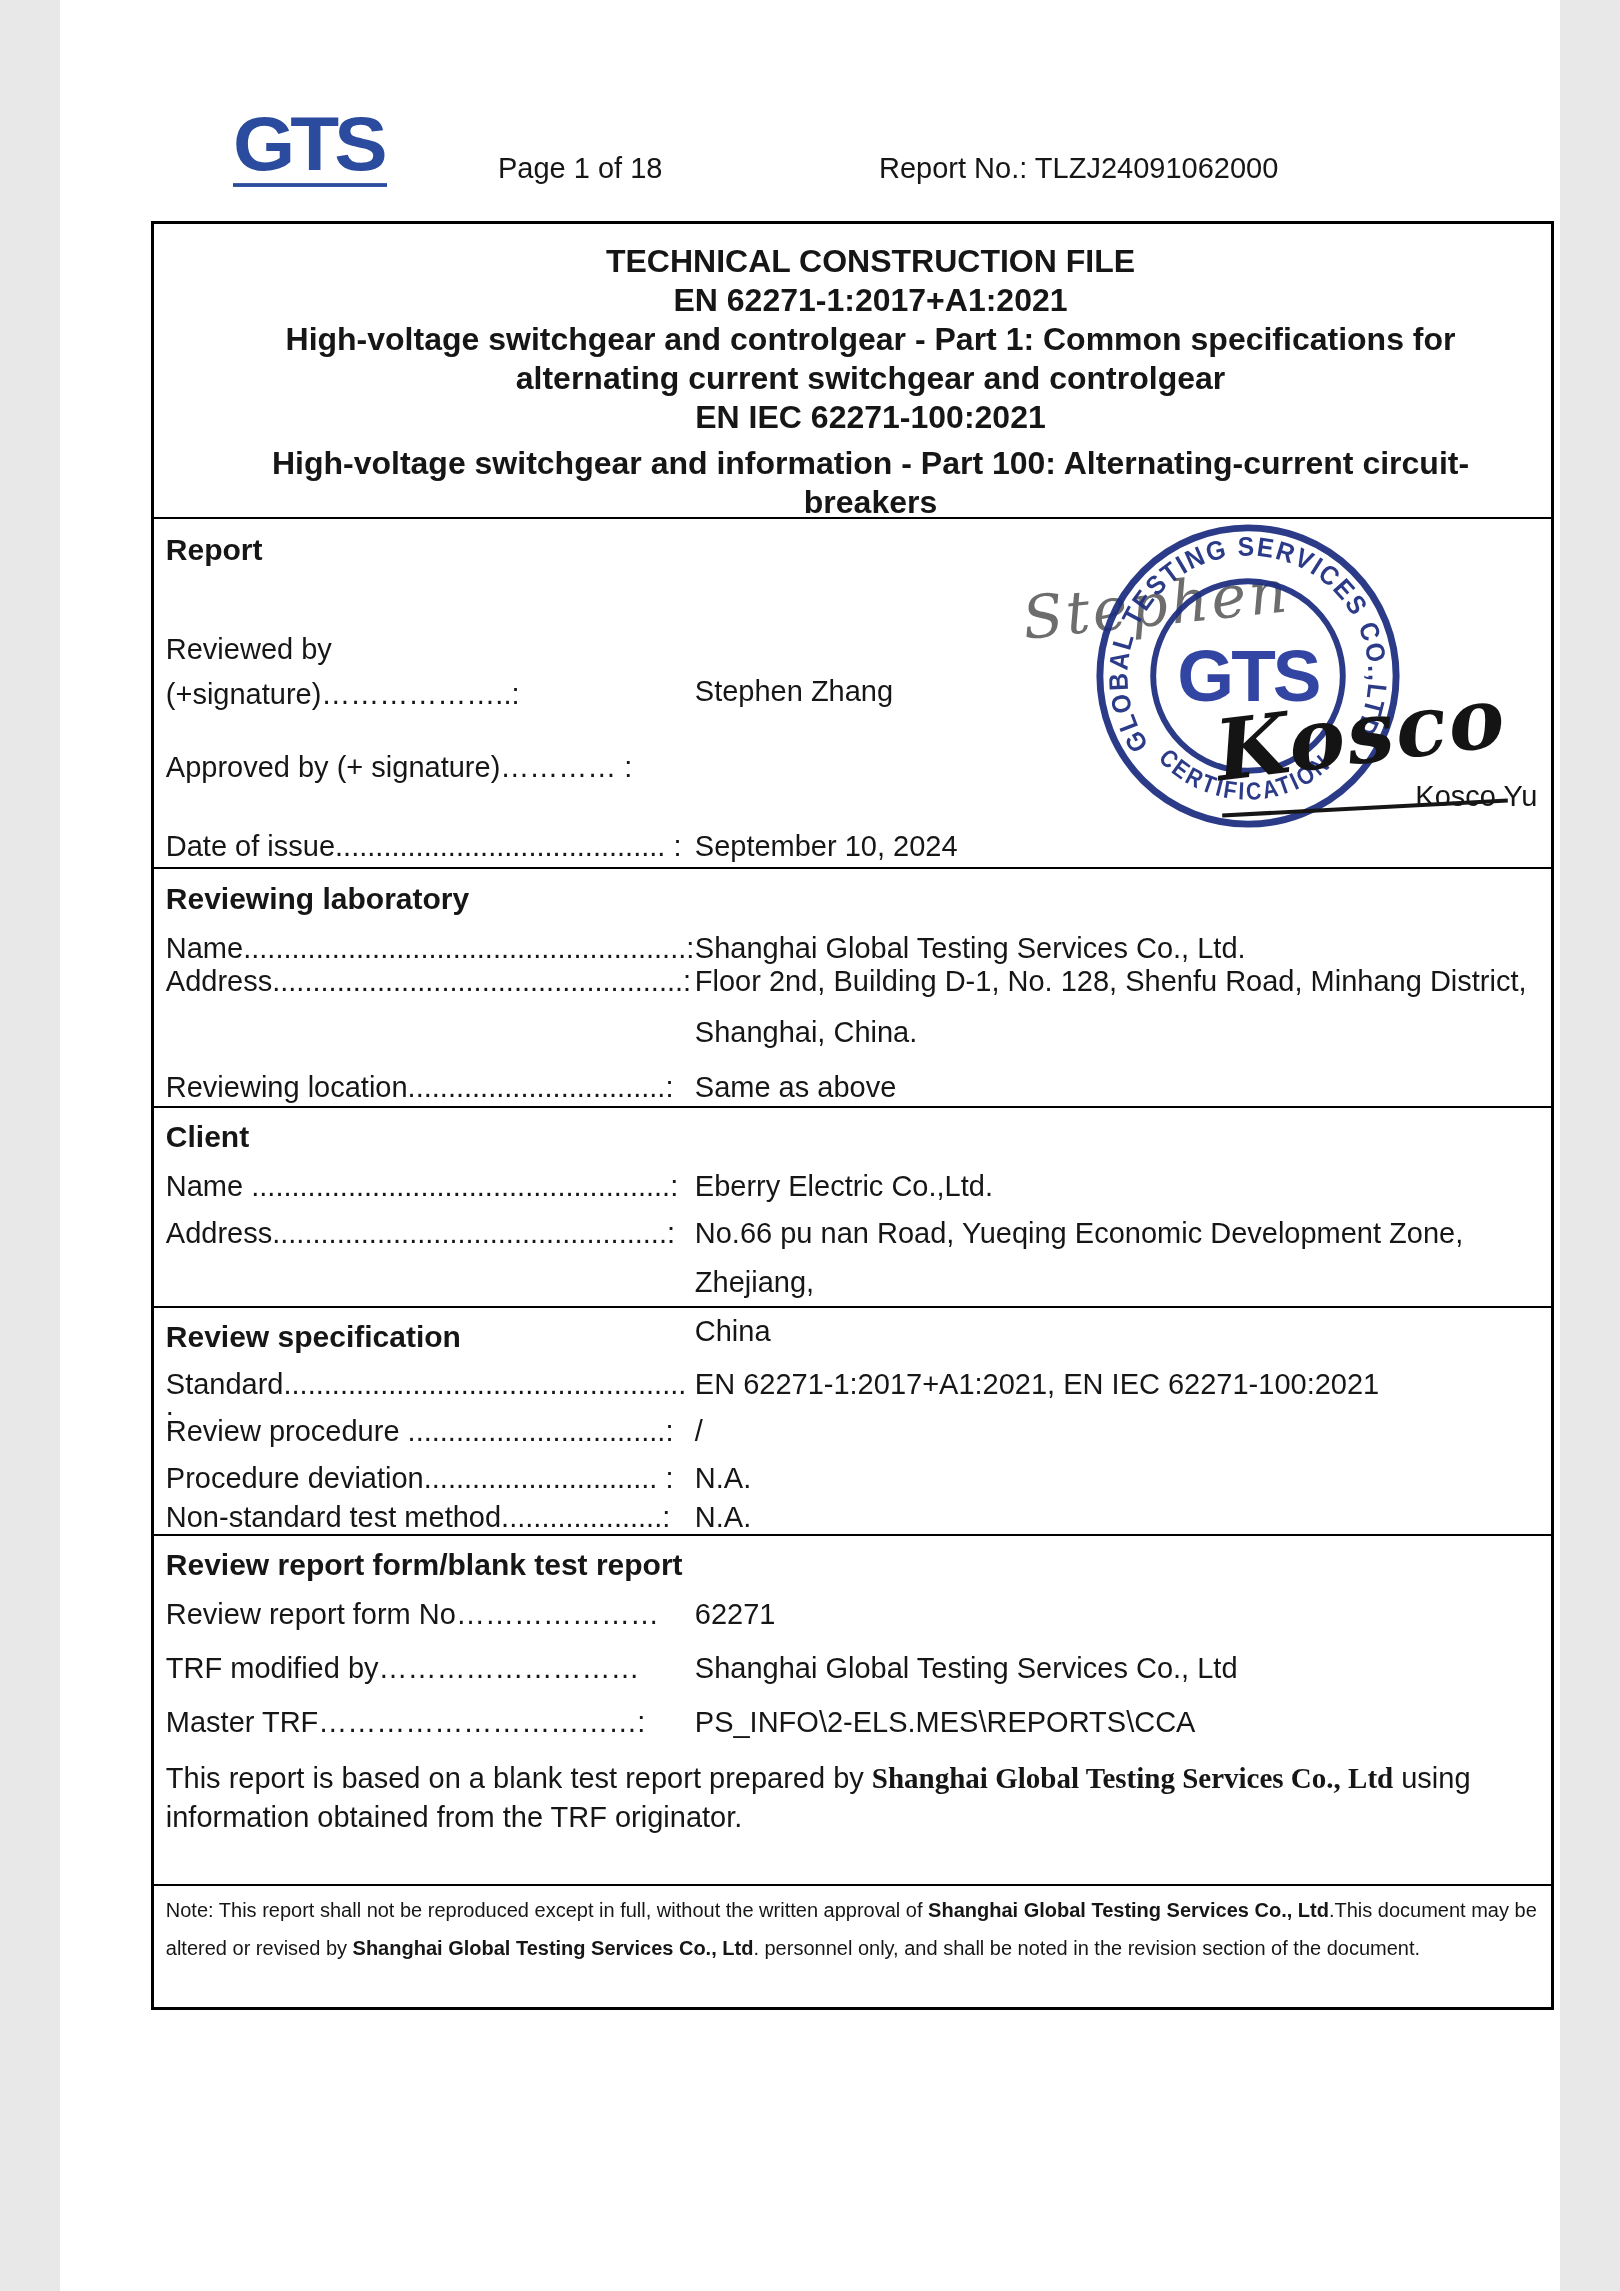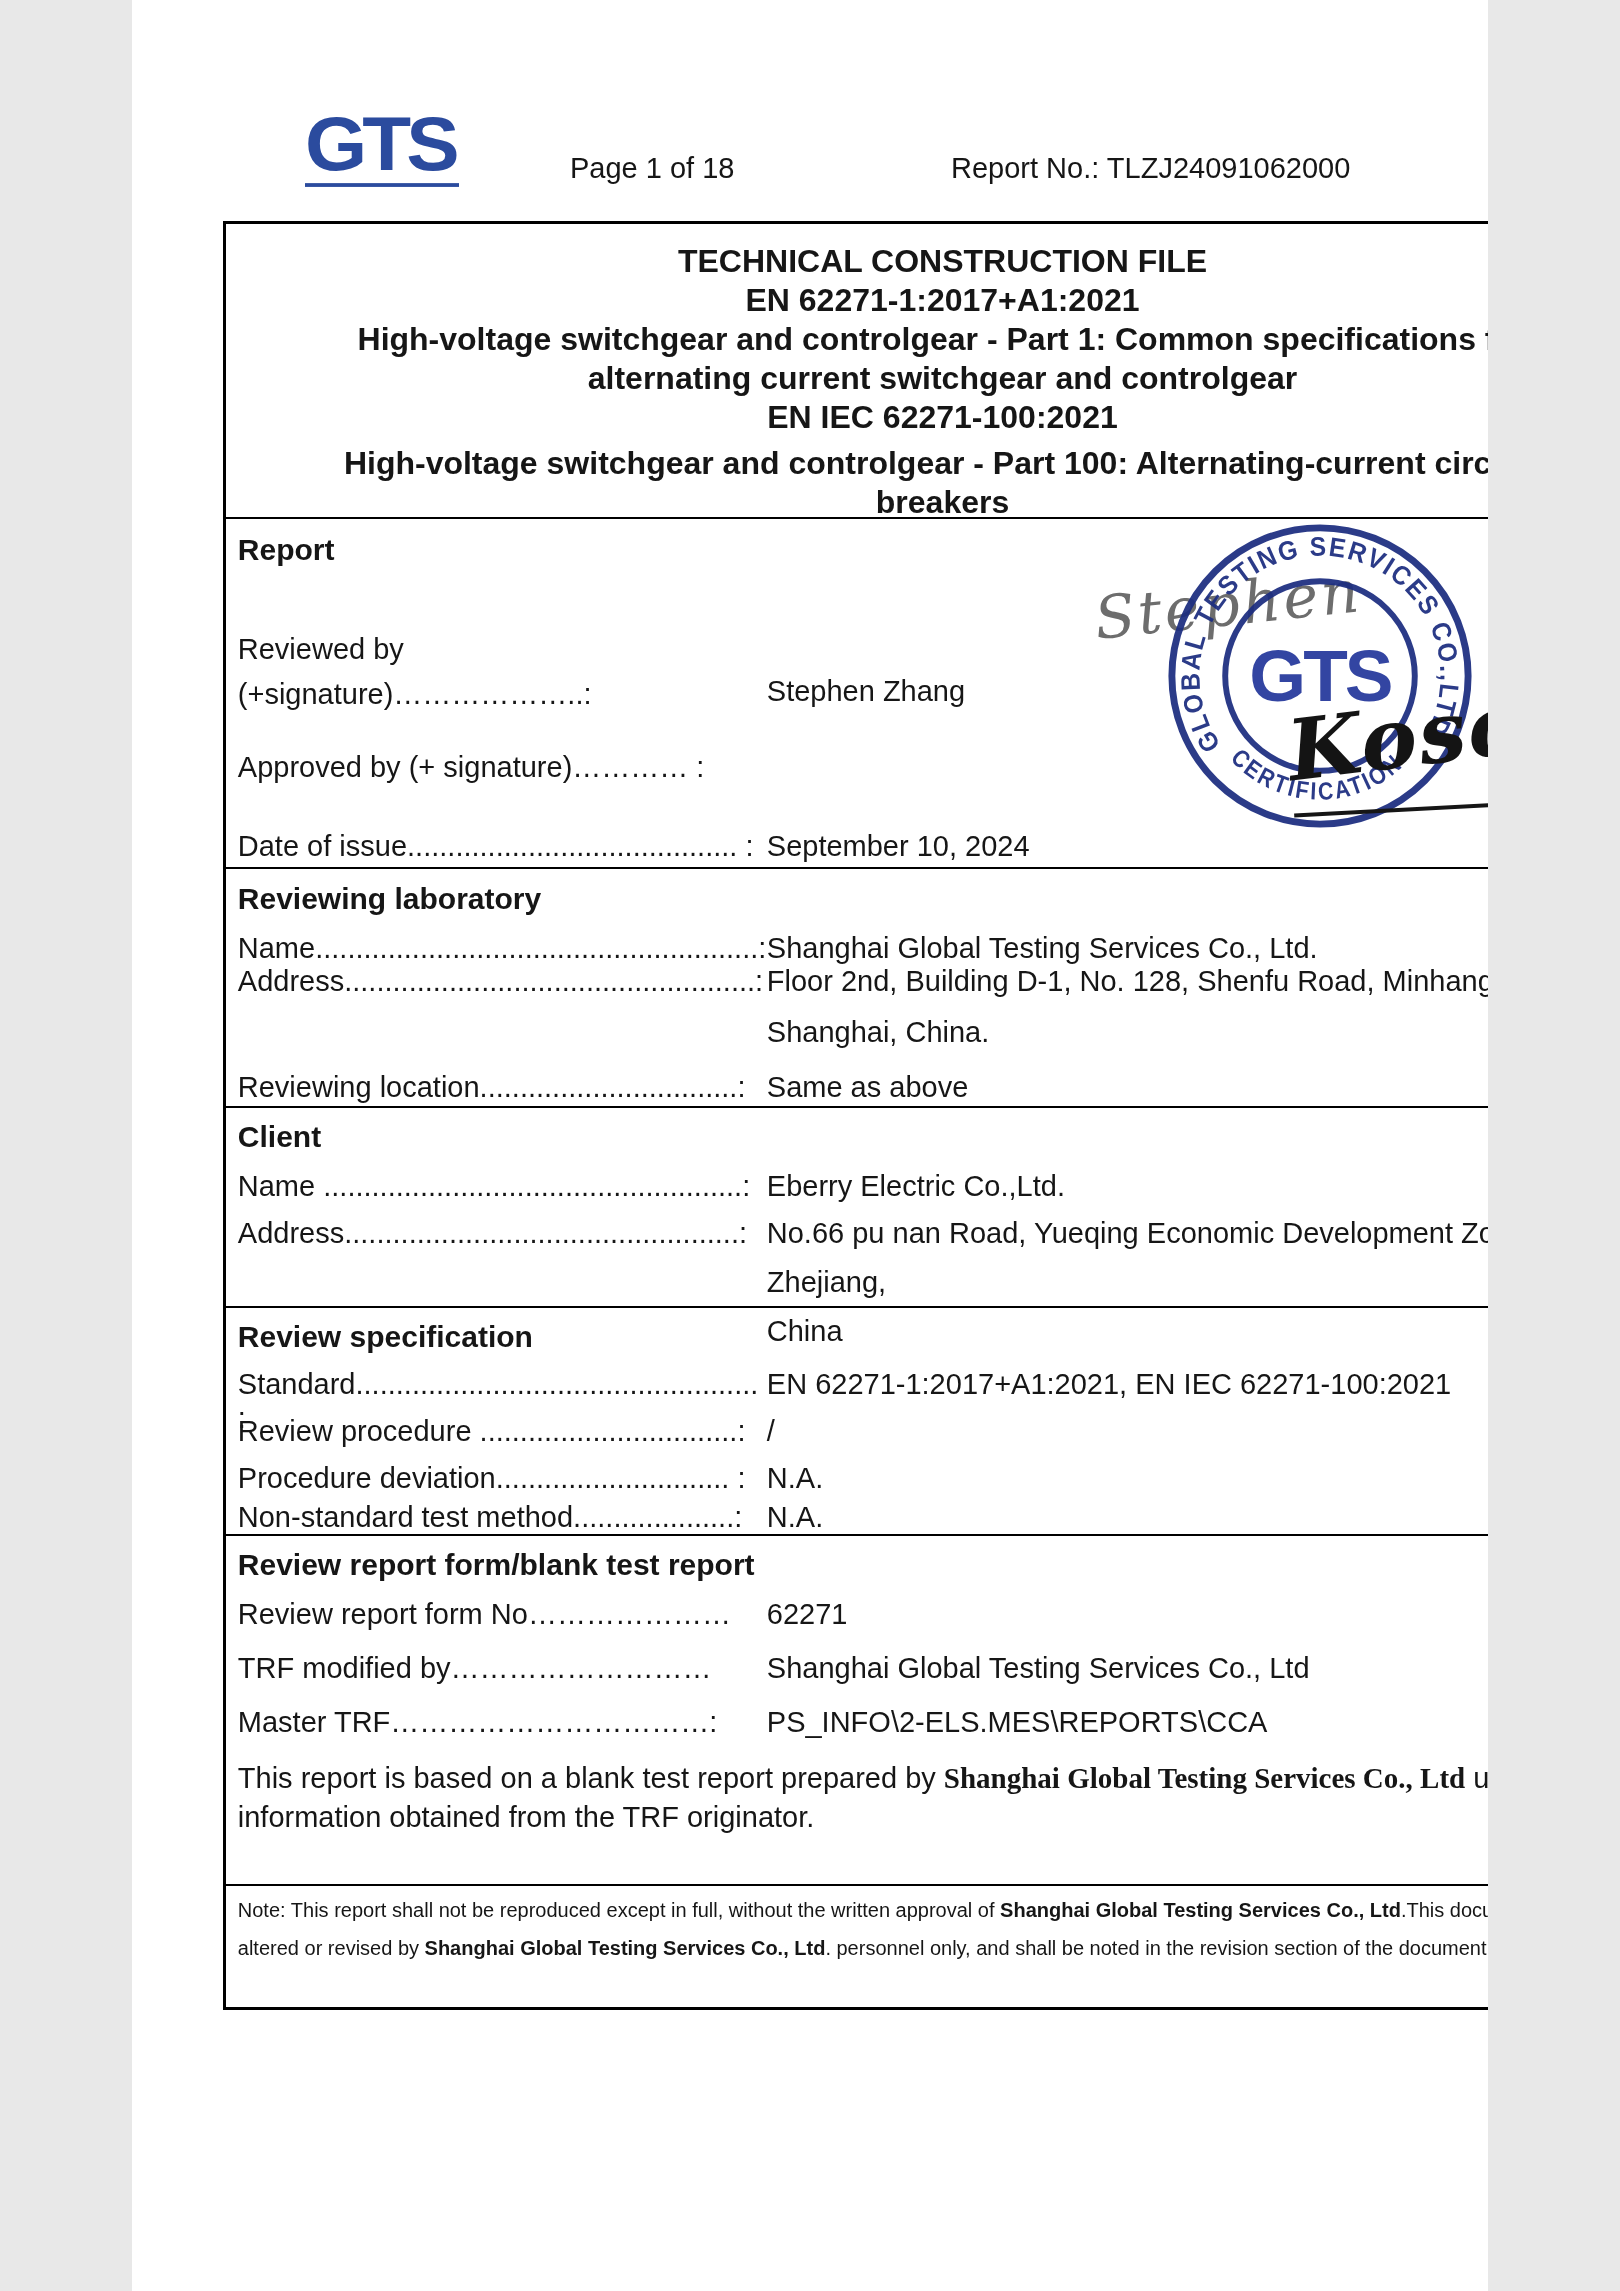--- a/index.html
+++ b/index.html
@@ -1,18 +1,18 @@
 <!DOCTYPE html>
 <html><head>
 <meta charset="utf-8">
 <style>
   * { margin:0; padding:0; box-sizing:border-box; }
   html,body { background:#e8e8e8; }
   .page {
-    position:relative; width:1356px; height:2292px; background:#ffffff;
+    position:relative; width:1500px; height:2292px; background:#ffffff;
     margin:0 auto; font-family:"Liberation Sans", sans-serif; color:#161616;
     overflow:hidden;
   }
   
   .hdr-logo {
     position:absolute; left:173px; top:106px; display:inline-block;
     font-weight:900; font-size:80px; line-height:76px; color:#2b4b9e;
     letter-spacing:-4.9px; border-bottom:4.9px solid #2b4b9e; padding:0 3.9px 2.9px 0;
     transform:scaleY(0.95);
   }
@@ -81,21 +81,21 @@
   <div class="hdr-page">Page 1 of 18</div>
   <div class="hdr-repno">Report No.: TLZJ24091062000</div>
 
   <div class="doc-box">
 
     <div class="sect sect-title">
       <div class="title-line">TECHNICAL CONSTRUCTION FILE</div>
       <div class="title-line">EN 62271-1:2017+A1:2021</div>
       <div class="title-line">High-voltage switchgear and controlgear - Part 1: Common specifications for alternating current switchgear and controlgear</div>
       <div class="title-line">EN IEC 62271-100:2021</div>
-      <div class="title-line gap">High-voltage switchgear and controlgear - Part 100: Alternating-current circuit-breakers</div>
+      <div class="title-line gap">High-voltage switchgear and information - Part 100: Alternating-current circuit-breakers</div>
     </div>
 
     <div class="sect sect-report">
       <div class="s-head" style="top:13.7px">Report</div>
 
       <div class="row" style="top:108px">
         <div class="lbl" style="line-height:45px">Reviewed by
 (+signature)………………..:</div>
         <div class="val shift48">Stephen Zhang</div>
       </div>

